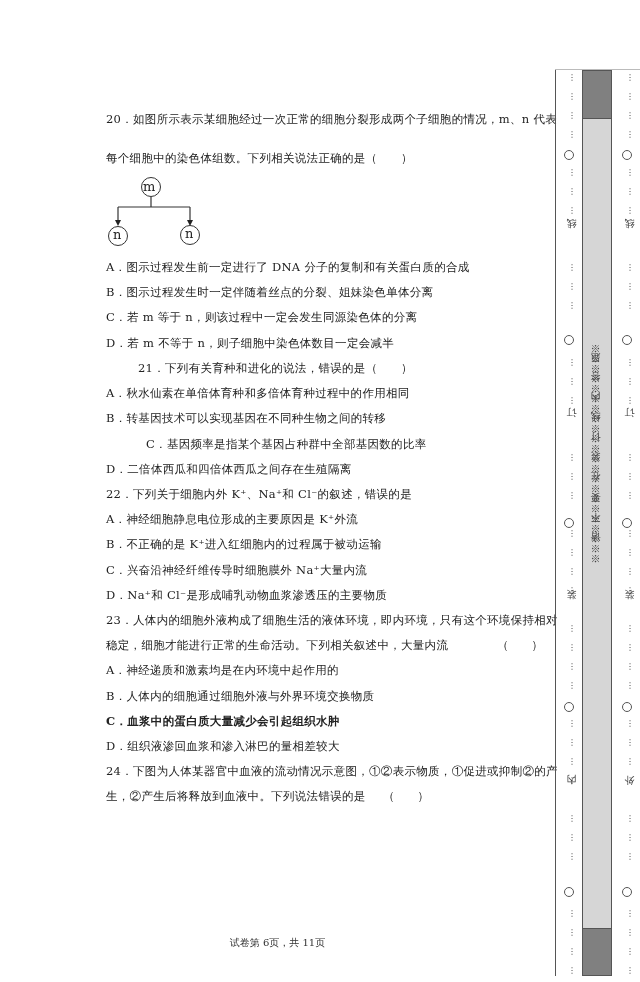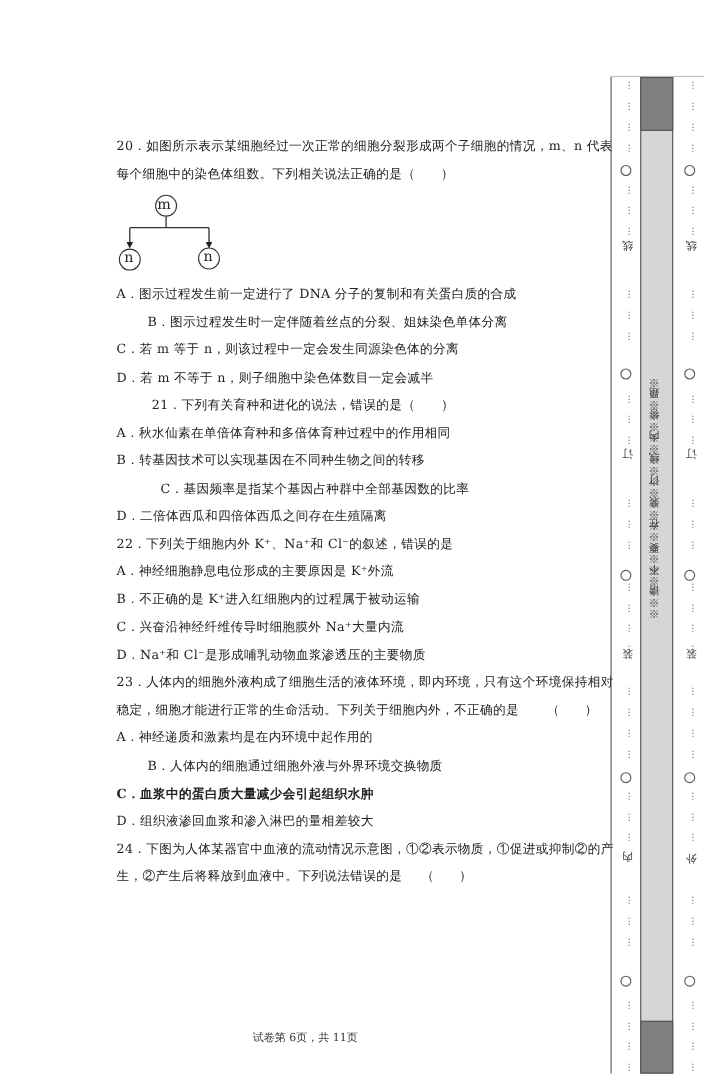--- a/index.html
+++ b/index.html
@@ -15,62 +15,62 @@
   .dark-top { position:absolute; left:582px; top:70px; width:30px; height:49px; background:#808080; border:1px solid #555; box-sizing:border-box; }
   .dark-bot { position:absolute; left:582px; top:928px; width:30px; height:48px; background:#808080; border:1px solid #555; box-sizing:border-box; }
   .warn { position:absolute; left:589px; top:350px; width:16px; font-size:10px; color:#444; writing-mode:vertical-rl; transform:rotate(180deg); white-space:nowrap; letter-spacing:0px; }
   .mark { position:absolute; font-size:10px; color:#444; writing-mode:vertical-rl; transform:rotate(180deg); }
   .ring { position:absolute; width:8px; height:8px; border:1px solid #555; border-radius:50%; }
   .dots { position:absolute; font-size:8px; line-height:4px; color:#333; width:4px; }
 </style>
 </head>
 <body>
 
-<div class="line" style="top:125px;text-align:right;">20．如图所示表示某细胞经过一次正常的细胞分裂形成两个子细胞的情况，m、n 代表</div>
+<div class="line" style="top:112px;text-align:right;">20．如图所示表示某细胞经过一次正常的细胞分裂形成两个子细胞的情况，m、n 代表</div>
 <div class="line" style="top:151px;">每个细胞中的染色体组数。下列相关说法正确的是（　　）</div>
 
 <div class="diagram">
   <svg width="120" height="80" viewBox="0 0 120 80" xmlns="http://www.w3.org/2000/svg">
     <circle cx="51" cy="17" r="9.5" fill="#fff" stroke="#333" stroke-width="1"></circle>
     <line x1="51" y1="27" x2="51" y2="37" stroke="#333" stroke-width="1.2"></line>
     <line x1="18" y1="37" x2="90" y2="37" stroke="#333" stroke-width="1.2"></line>
     <line x1="18" y1="37" x2="18" y2="52" stroke="#333" stroke-width="1.2"></line>
     <line x1="90" y1="37" x2="90" y2="52" stroke="#333" stroke-width="1.2"></line>
     <polygon points="15,50 21,50 18,56" fill="#222"></polygon>
     <polygon points="87,50 93,50 90,56" fill="#222"></polygon>
     <circle cx="18" cy="66" r="9.5" fill="#fff" stroke="#333" stroke-width="1"></circle>
     <circle cx="90" cy="65" r="9.5" fill="#fff" stroke="#333" stroke-width="1"></circle>
   </svg>
   <span style="position:absolute;left:43px;top:9px;font-size:13px;">m</span>
   <span style="position:absolute;left:13px;top:57px;font-size:13px;">n</span>
   <span style="position:absolute;left:85px;top:56px;font-size:13px;">n</span>
 </div>
 
 <div class="line" style="top:260px;">A．图示过程发生前一定进行了 DNA 分子的复制和有关蛋白质的合成</div>
-<div class="line" style="top:285px;margin-left:28px;">B．图示过程发生时一定伴随着丝点的分裂、姐妹染色单体分离</div>
+<div class="line" style="top:285px;">B．图示过程发生时一定伴随着丝点的分裂、姐妹染色单体分离</div>
 <div class="line" style="top:310px;">C．若 m 等于 n，则该过程中一定会发生同源染色体的分离</div>
 <div class="line" style="top:336px;">D．若 m 不等于 n，则子细胞中染色体数目一定会减半</div>
 
 <div class="line" style="top:361px;margin-left:32px;">21．下列有关育种和进化的说法，错误的是（　　）</div>
 <div class="line" style="top:386px;">A．秋水仙素在单倍体育种和多倍体育种过程中的作用相同</div>
 <div class="line" style="top:411px;">B．转基因技术可以实现基因在不同种生物之间的转移</div>
 <div class="line" style="top:437px;margin-left:40px;">C．基因频率是指某个基因占种群中全部基因数的比率</div>
 <div class="line" style="top:462px;">D．二倍体西瓜和四倍体西瓜之间存在生殖隔离</div>
 
 <div class="line" style="top:487px;">22．下列关于细胞内外 K⁺、Na⁺和 Cl⁻的叙述，错误的是</div>
 <div class="line" style="top:512px;">A．神经细胞静息电位形成的主要原因是 K⁺外流</div>
 <div class="line" style="top:537px;">B．不正确的是 K⁺进入红细胞内的过程属于被动运输</div>
 <div class="line" style="top:563px;">C．兴奋沿神经纤维传导时细胞膜外 Na⁺大量内流</div>
 <div class="line" style="top:588px;">D．Na⁺和 Cl⁻是形成哺乳动物血浆渗透压的主要物质</div>
 
 <div class="line" style="top:613px;">23．人体内的细胞外液构成了细胞生活的液体环境，即内环境，只有这个环境保持相对</div>
-<div class="line" style="top:638px;">稳定，细胞才能进行正常的生命活动。下列关于细胞内外，不正确的是</div>
+<div class="line" style="top:638px;">稳定，细胞才能进行正常的生命活动。下列相关叙述中，大量内流</div>
 <div class="paren" style="left:497px;top:638px;">（　　）</div>
 <div class="line" style="top:663px;">A．神经递质和激素均是在内环境中起作用的</div>
-<div class="line" style="top:689px;margin-left:28px;">B．人体内的细胞通过细胞外液与外界环境交换物质</div>
+<div class="line" style="top:689px;">B．人体内的细胞通过细胞外液与外界环境交换物质</div>
 <div class="line" style="top:714px;font-weight:bold;">C．血浆中的蛋白质大量减少会引起组织水肿</div>
 <div class="line" style="top:739px;">D．组织液渗回血浆和渗入淋巴的量相差较大</div>
 
 <div class="line" style="top:764px;">24．下图为人体某器官中血液的流动情况示意图，①②表示物质，①促进或抑制②的产</div>
 <div class="line" style="top:789px;">生，②产生后将释放到血液中。下列说法错误的是</div>
 <div class="paren" style="left:383px;top:789px;">（　　）</div>
 
 <div class="footer">试卷第 6页，共 11页</div>
 
 <div>

